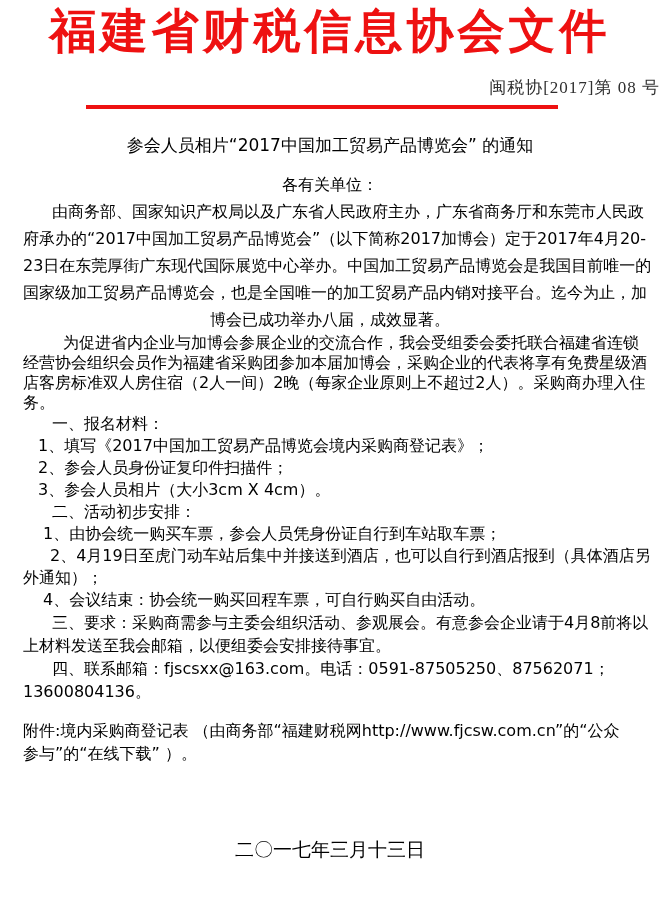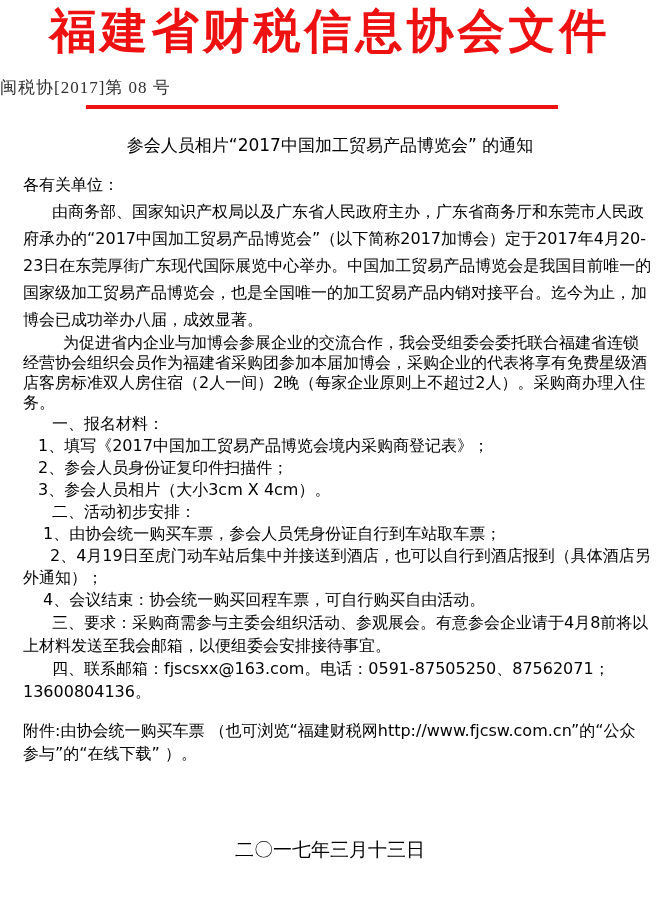--- a/index.html
+++ b/index.html
@@ -19,21 +19,21 @@
     font-weight: bold;
     font-size: 47px;
     line-height: 50px;
     letter-spacing: 4px;
     color: var(--accent, #ee1111);
     white-space: nowrap;
   }
 
   .doc-number {
     margin-top: 22px;
-    text-align: left;
+    text-align: right;
     font-family: "Liberation Serif", "DejaVu Serif", serif;
     font-size: 17px;
     line-height: 20px;
     color: #2f2f2f;
     letter-spacing: 1px;
   }
 
   .red-rule {
     margin: 7px 0 0 86px;
     width: 472px; height: 4px;
@@ -49,21 +49,21 @@
     white-space: nowrap;
   }
 
   .body {
     margin-top: 16px;
     padding: 0 23px;
     font-size: 16px;
   }
   .body p { margin: 0; white-space: nowrap; }
 
-  .blockA p { line-height: 27px; }
+  .blockA p { line-height: 27px; text-align: center; }
   .blockB p { line-height: 20px; }
   .blockC p { line-height: 22px; }
   .blockD p { line-height: 22px; }
   .blockE p { line-height: 23px; }
   .blockF p { line-height: 23px; }
   .blockF   { margin-top: 16px; }
 
   .ind-0 { padding-left: 0; }
   .ind-a { padding-left: 29px; }  
   .ind-b { padding-left: 40px; }  
@@ -119,20 +119,20 @@
         <p class="ln ind-0">外通知）；</p>
         <p class="ln ind-e">4、会议结束：协会统一购买回程车票，可自行购买自由活动。</p>
       </section>
       <section class="blockE">
         <p class="ln ind-a">三、要求：采购商需参与主委会组织活动、参观展会。有意参会企业请于4月8前将以</p>
         <p class="ln ind-0">上材料发送至我会邮箱，以便组委会安排接待事宜。</p>
         <p class="ln ind-a">四、联系邮箱：fjscsxx@163.com。电话：0591-87505250、87562071；</p>
         <p class="ln ind-0">13600804136。</p>
       </section>
       <section class="blockF">
-        <p class="ln ind-0">附件:由协会统一购买车票 （也可浏览“福建财税网http://www.fjcsw.com.cn”的“公众</p>
+        <p class="ln ind-0">附件:境内采购商登记表 （由商务部“福建财税网http://www.fjcsw.com.cn”的“公众</p>
         <p class="ln ind-0">参与”的“在线下载” ）。</p>
       </section>
     </main>
 
   <div class="date">二〇一七年三月十三日</div>
 
 </div>
 
 </body></html>

